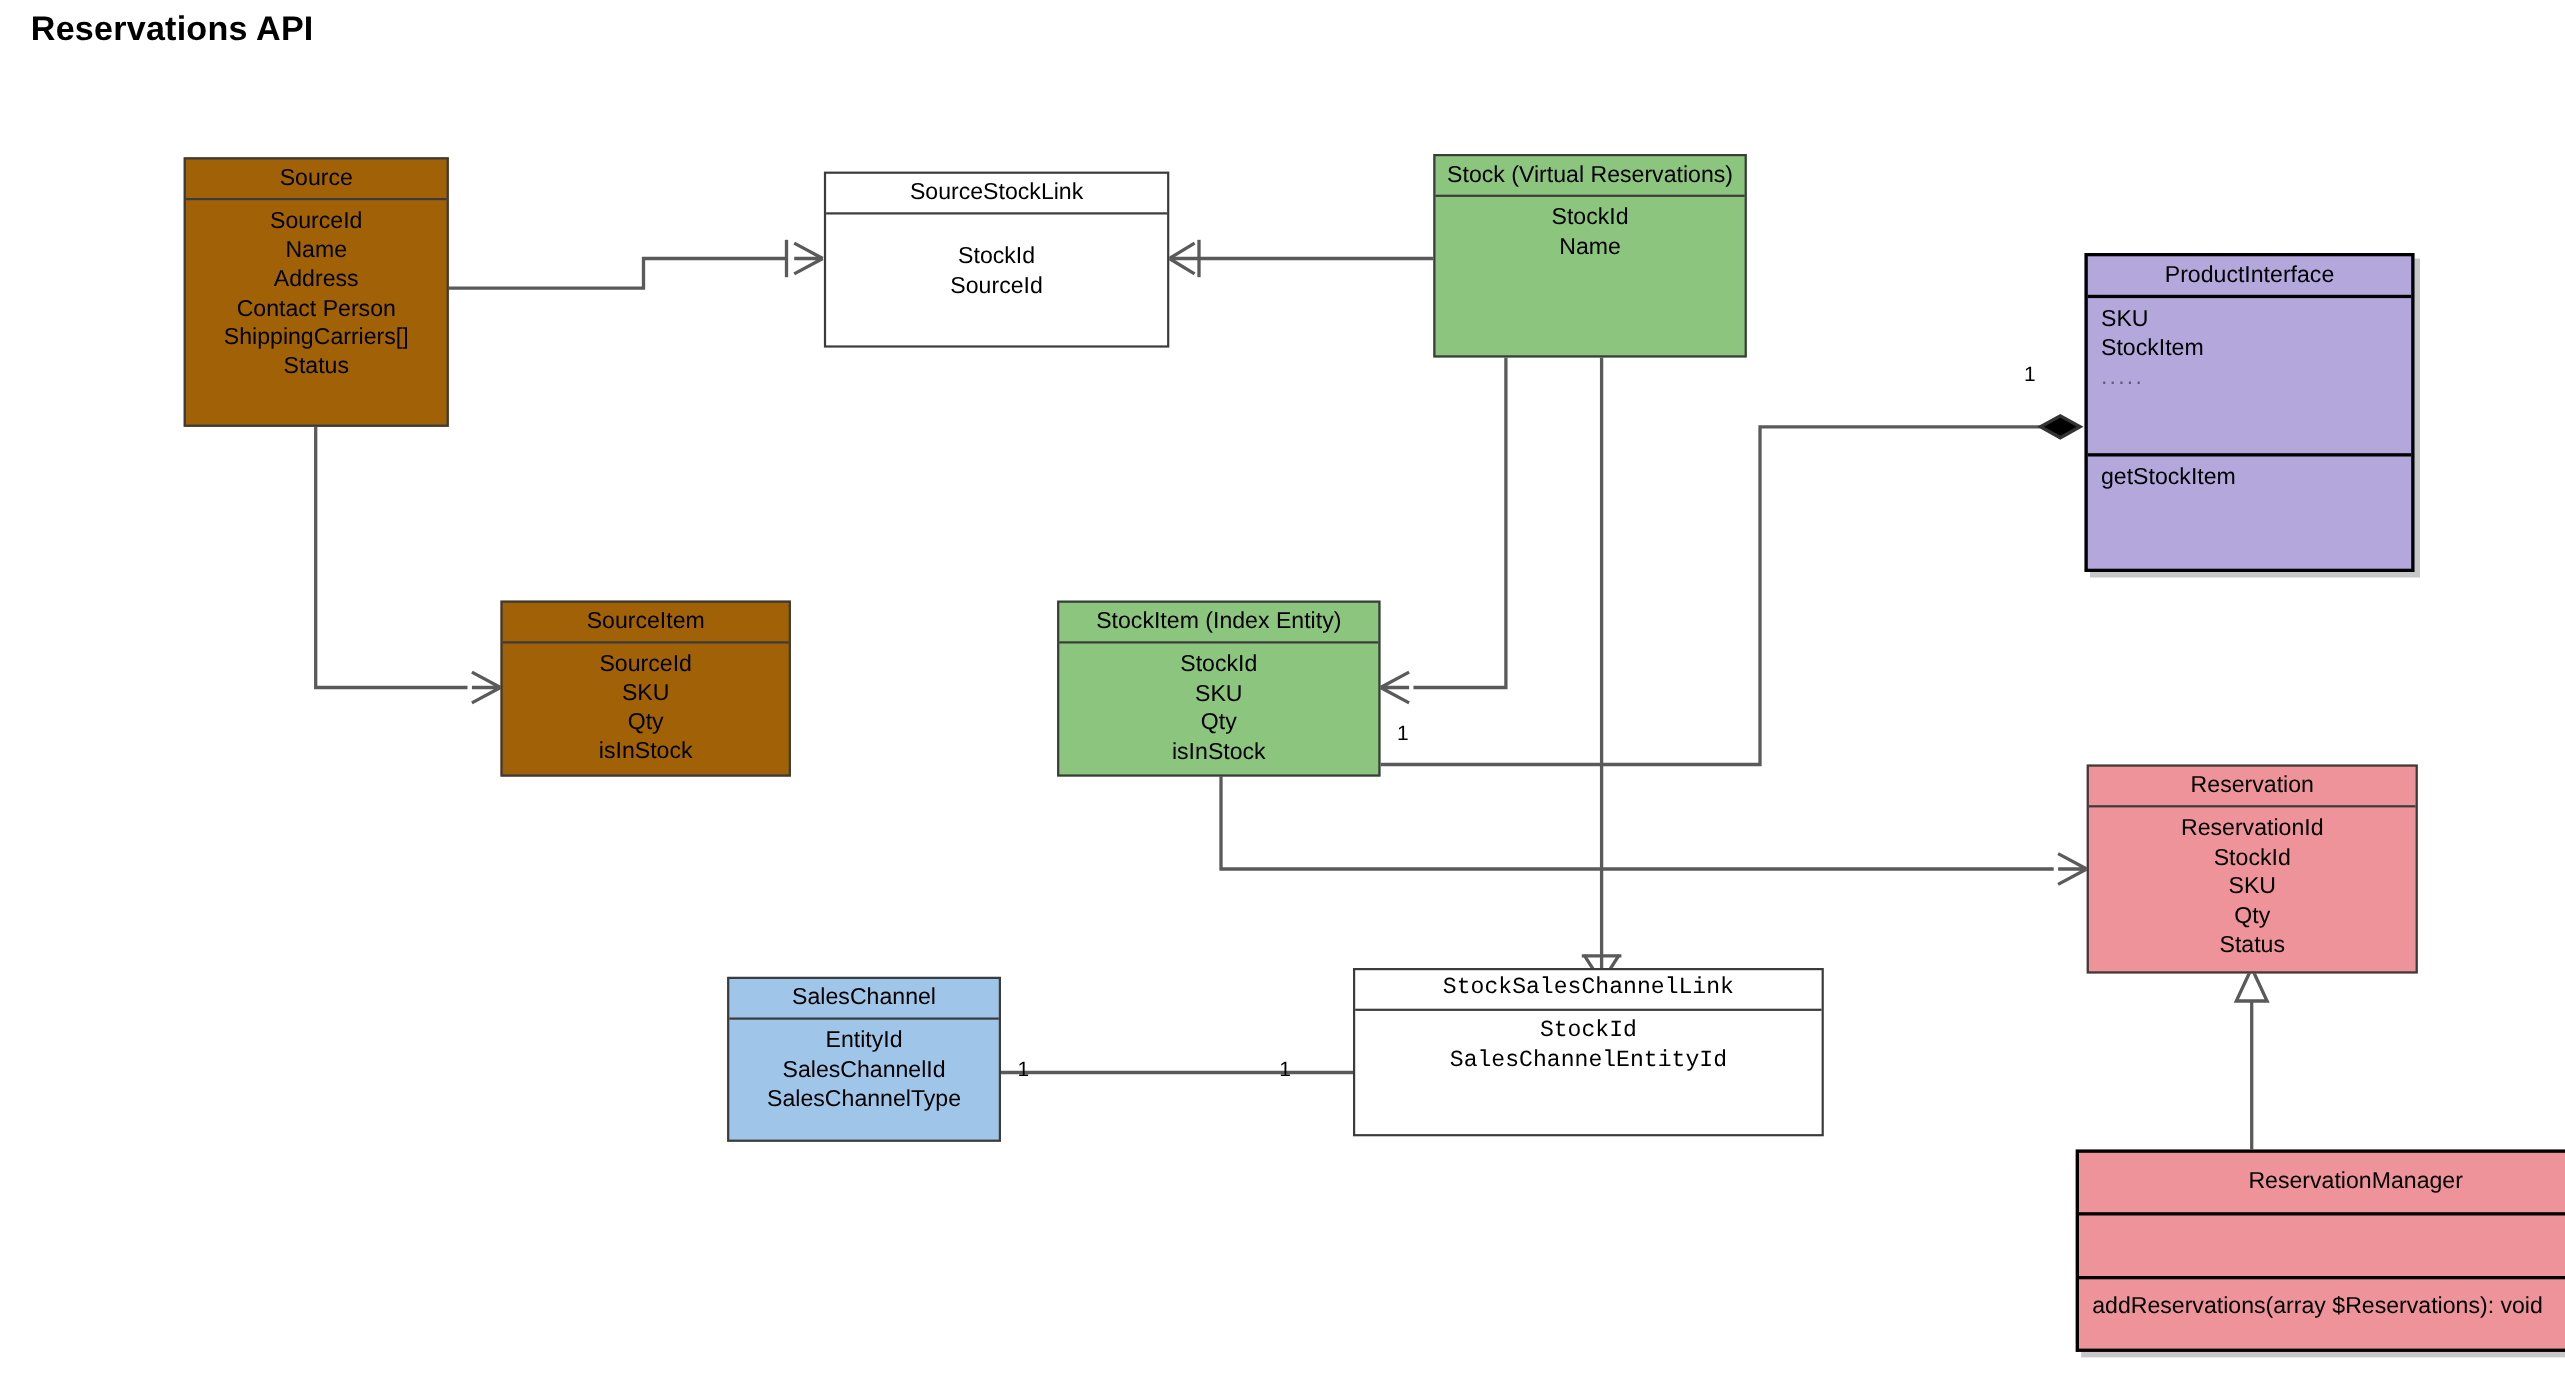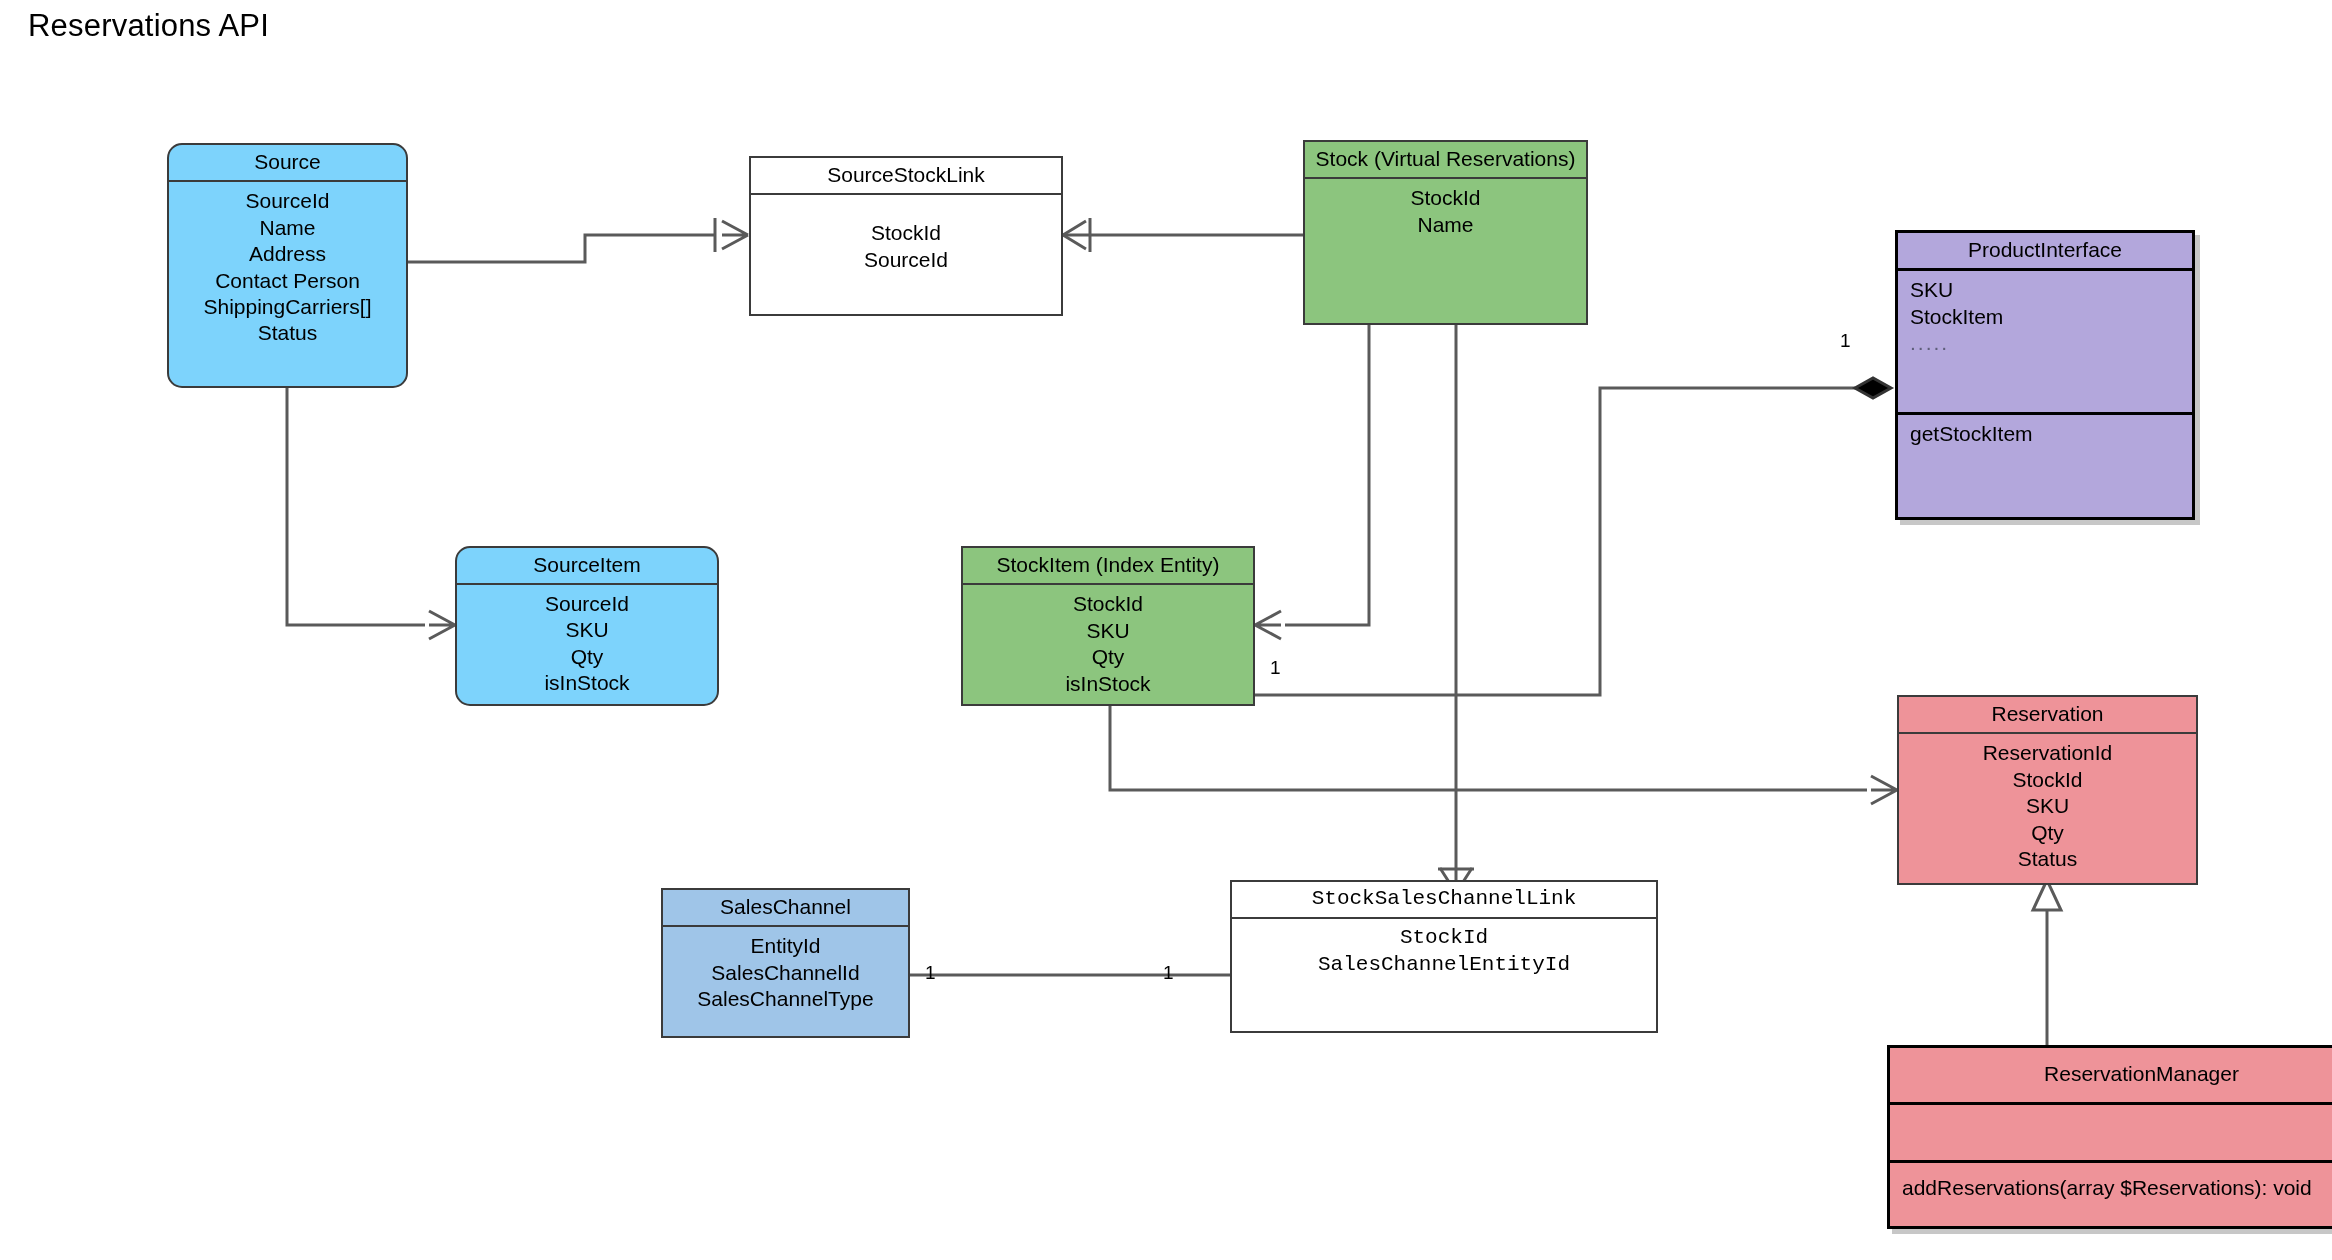--- a/index.html
+++ b/index.html
@@ -1,40 +1,40 @@
 <!DOCTYPE html>
 <html><head>
 <meta charset="utf-8">
 <style>
   html,body{margin:0;padding:0;background:#ffffff;}
   body{width:2332px;height:1260px;position:relative;overflow:hidden;
        font-family:"Liberation Sans","DejaVu Sans",sans-serif;color:#000;}
   #canvas{position:absolute;left:0;top:0;width:2332px;height:1260px;}
   #svg-layer{position:absolute;left:0;top:0;width:2332px;height:1260px;}
 
-  .page-title{position:absolute;left:28px;top:8px;font-size:31px;letter-spacing:.2px;color:#000;}
+  .page-title{position:absolute;left:28px;top:8px;font-size:31px;letter-spacing:.2px;color:#000;font-weight:bold;}
 
   .uml-box{position:absolute;box-sizing:border-box;border:2px solid #3b3b3b;
            display:flex;flex-direction:column;}
   .uml-box.heavy{border:3px solid #000;}
   .uml-box.shadowed{box-shadow:5px 5px 0 rgba(0,0,0,.22);}
   .uml-title{box-sizing:border-box;text-align:center;font-size:21px;
              padding:5px 6px 6px 6px;border-bottom:2px solid #3b3b3b;line-height:1.15;}
   .uml-box.heavy > .uml-title{border-bottom:3px solid #000;}
   .uml-body{box-sizing:border-box;flex:1;text-align:center;font-size:21px;
             padding:6px 8px 8px 8px;line-height:1.26;}
   .uml-body.left{text-align:left;padding-left:12px;}
   .uml-sec{box-sizing:border-box;text-align:center;font-size:21px;
            padding:6px 8px;line-height:1.26;border-top:2px solid #3b3b3b;}
   .uml-box.heavy > .uml-sec{border-top:3px solid #000;}
   .uml-sec.left{text-align:left;padding-left:12px;}
   .uml-row{white-space:nowrap;}
   .dots{letter-spacing:2px;color:#5e5e7a;}
 
-  .c-yellow{background:#7dd3fc;border-radius:15px;}
+  .c-yellow{background:#a16207;}
   .c-green{background:#8CC57E;}
   .c-purple{background:#B3A7DC;}
   .c-pink{background:#EE9399;}
   .c-blue{background:#9FC5E8;}
   .c-white{background:#ffffff;}
 
   .note{position:absolute;text-align:center;font-size:19px;line-height:1.3;color:#000;}
   .mult{position:absolute;font-size:19px;color:#000;}
 </style>
 </head>

